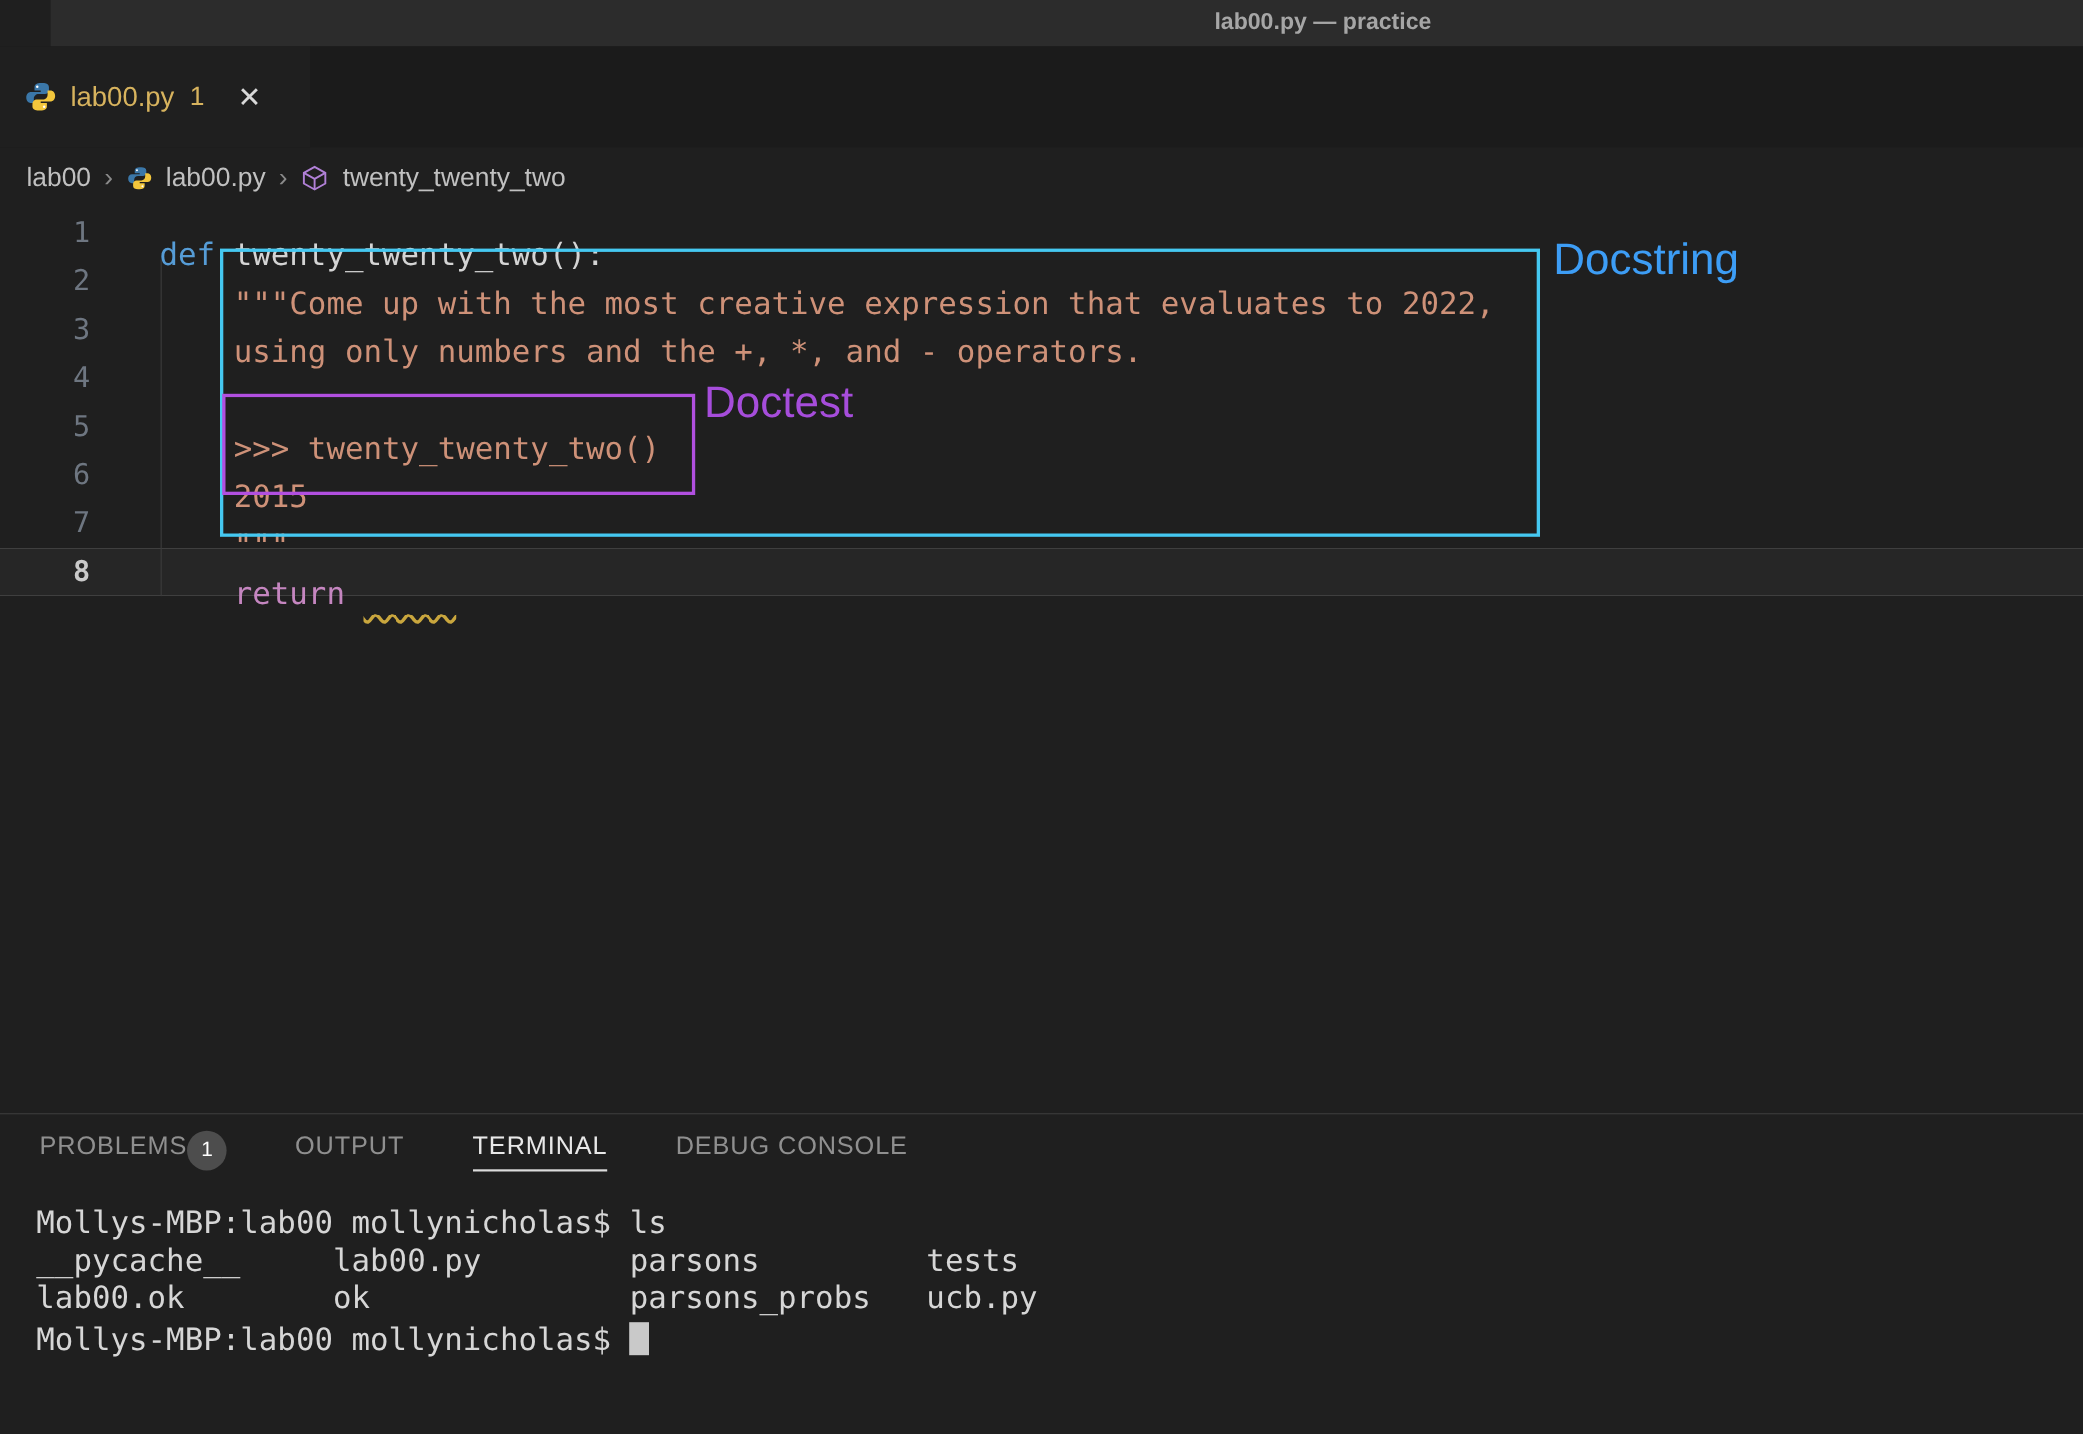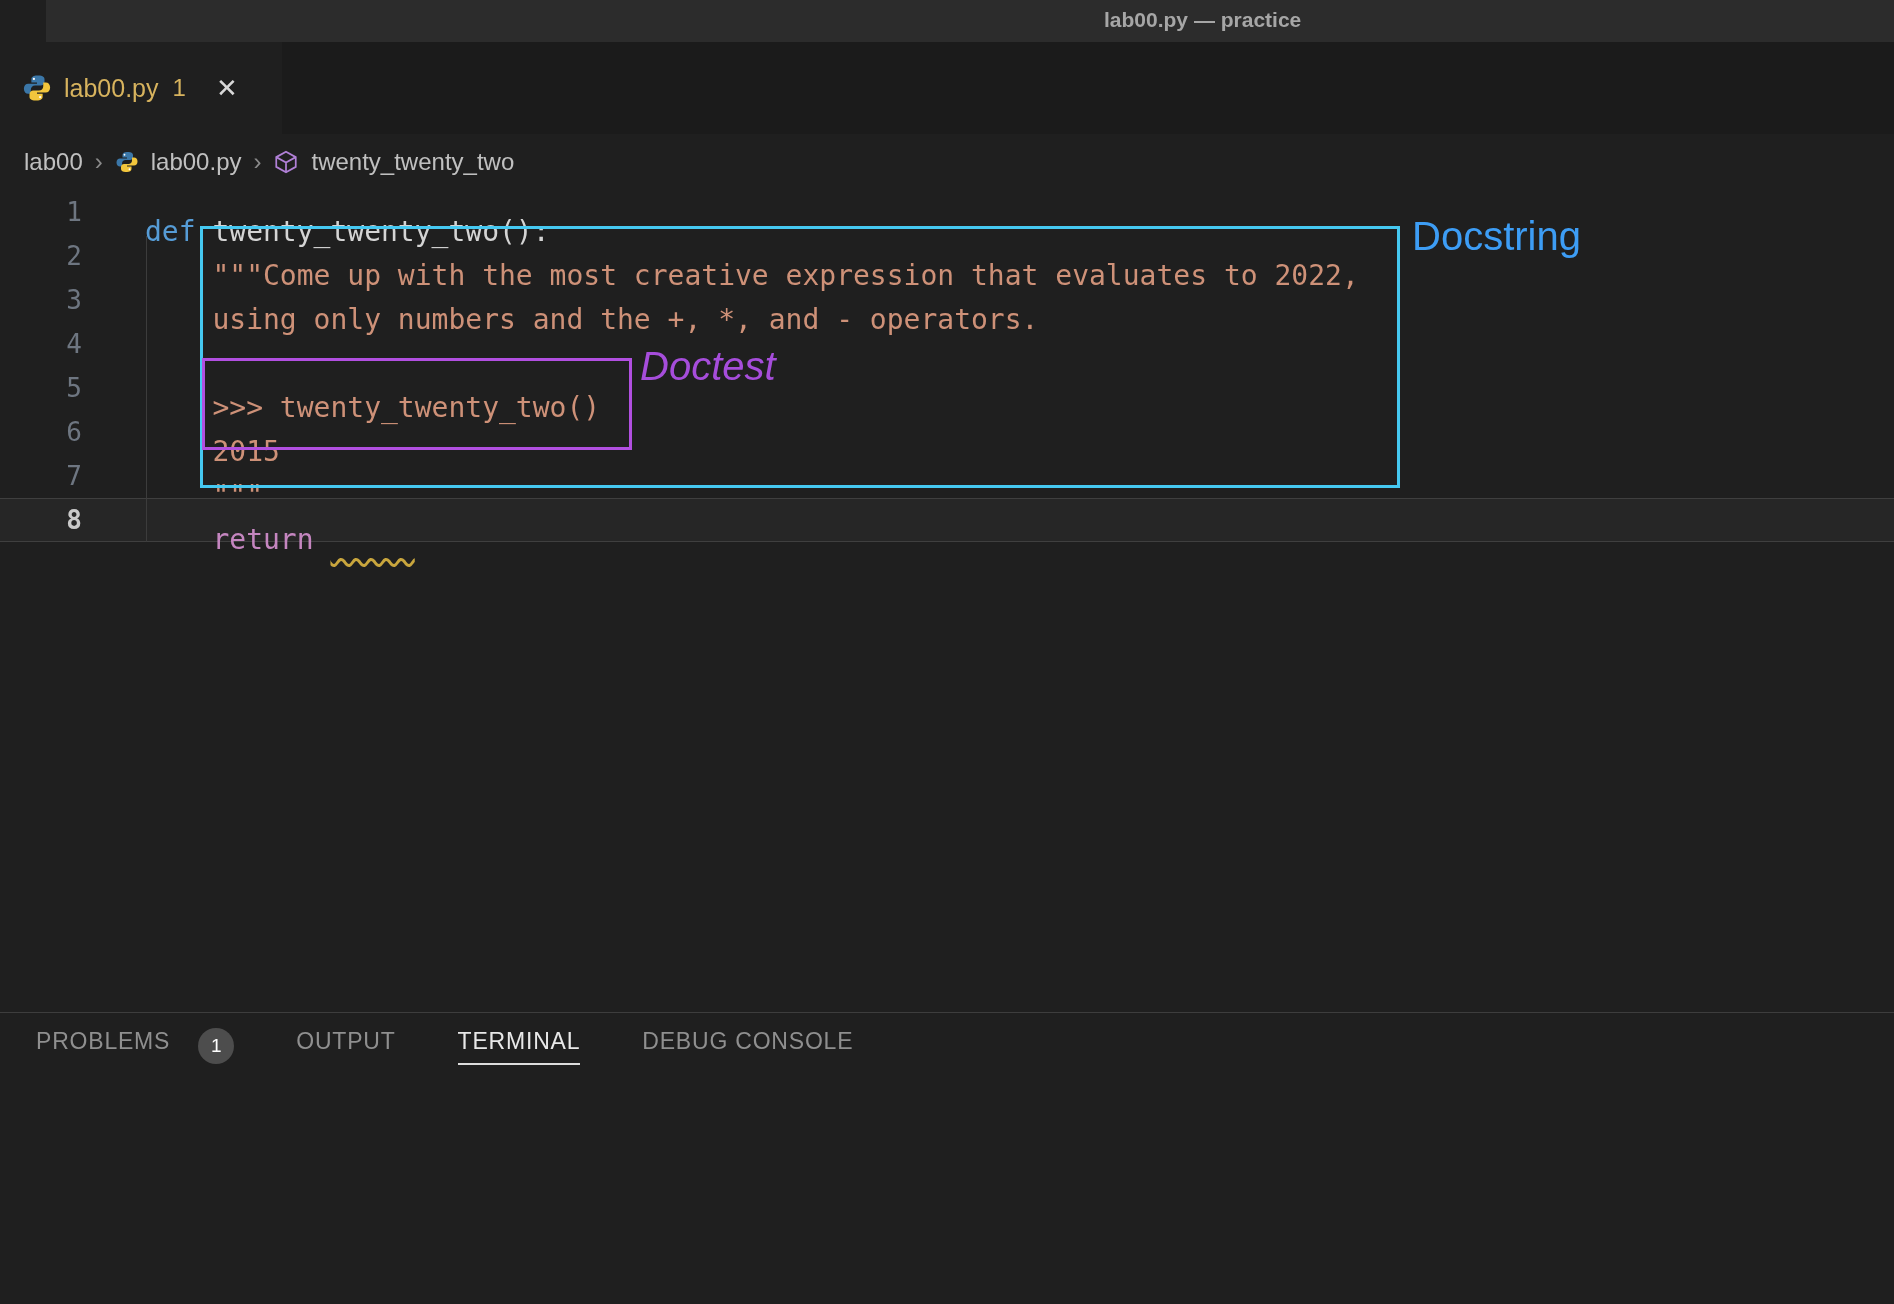--- a/index.html
+++ b/index.html
@@ -80,34 +80,34 @@
   .ann-label-docstring {
     position:absolute; left:1412px; top:24px;
     font-size:40px; color:#3d9df5;text-align:center;
   }
   .ann-purple {
     position:absolute; left:202px; top:168px; width:430px; height:92px;
     border:3px solid #b14fe0; pointer-events:none;
   }
   .ann-label-doctest {
     position:absolute; left:640px; top:154px;
-    font-size:40px; color:#a64ddb;font-style:italic;
+    font-size:40px; color:#a64ddb;
   }
 
   
   .panel {
     position:absolute; top:1012px; left:0; right:0; bottom:0;
     border-top:1px solid #3d3d3d; background:#1f1f1f;
   }
   .panel-tabs {
     display:flex; align-items:center; gap:62px;
     padding-left:36px; height:66px;
     font-size:23px; letter-spacing:0.8px; color:#8f8f8f;
   }
-  .ptab { display:flex; align-items:center; gap:28px; cursor:pointer; }
+  .ptab { display:flex; align-items:center; gap:0; cursor:pointer; }
   .ptab .lbl { padding-bottom:8px; border-bottom:2px solid transparent; }
   .ptab.active .lbl { color:#e8e8e8; border-bottom-color:#dcdcdc; }
   .pbadge {
     width:36px; height:36px; border-radius:50%;
     background:#4d4d4d; color:#ffffff; font-size:19px; letter-spacing:0;
     display:flex; align-items:center; justify-content:center;
   }
 
   .terminal {
     padding:16px 0 0 33px;
@@ -224,13 +224,19 @@
       <span class="lbl">OUTPUT</span>
     </div>
     <div class="ptab active">
       <span class="lbl">TERMINAL</span>
     </div>
     <div class="ptab">
       <span class="lbl">DEBUG CONSOLE</span>
     </div>
   </div>
 
+  <div class="terminal">
+    <div class="tline">Mollys-MBP:lab00 mollynicholas$ ls</div>
+    <div class="tline">__pycache__     lab00.py        parsons         tests</div>
+    <div class="tline">lab00.ok        ok              parsons_probs   ucb.py</div>
+    <div class="tline"><span>Mollys-MBP:lab00 mollynicholas$ </span><span class="cursor"></span></div>
+  </div>
 </div>
 
 </body></html>

